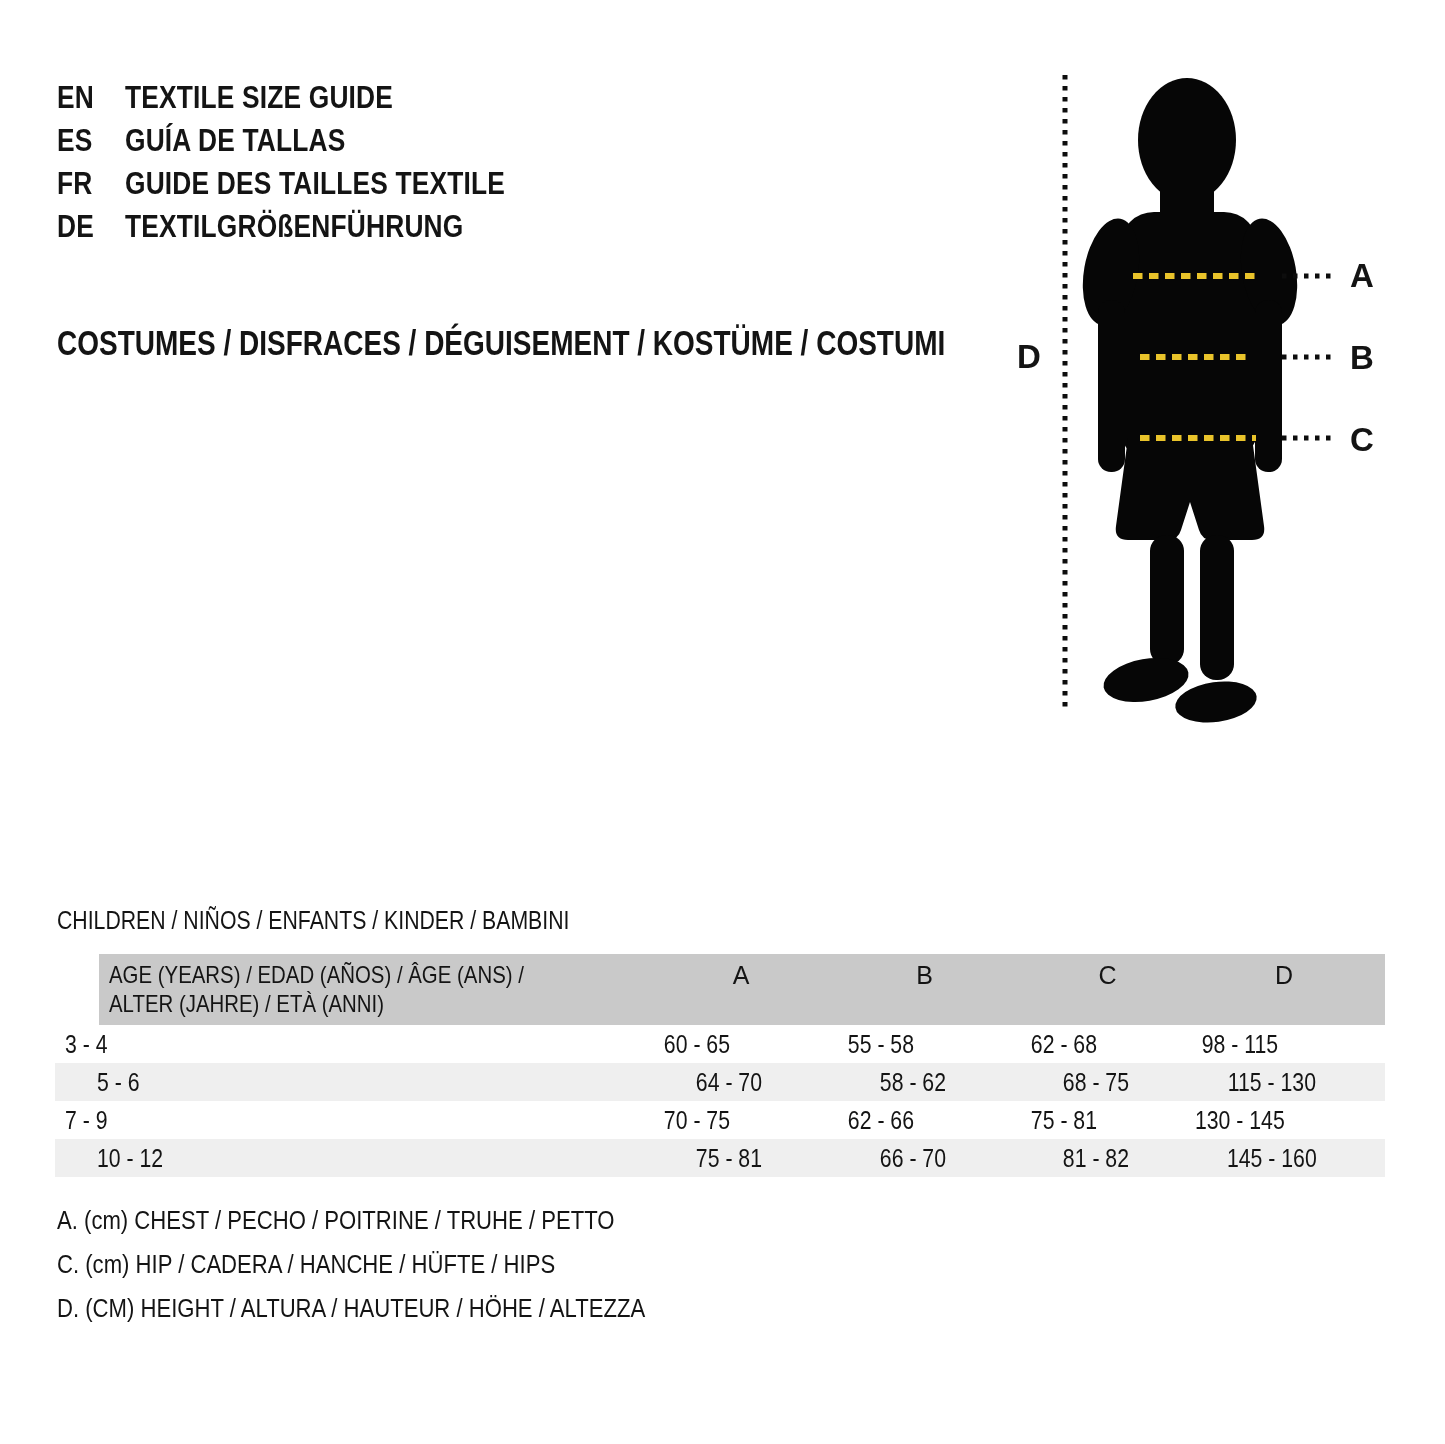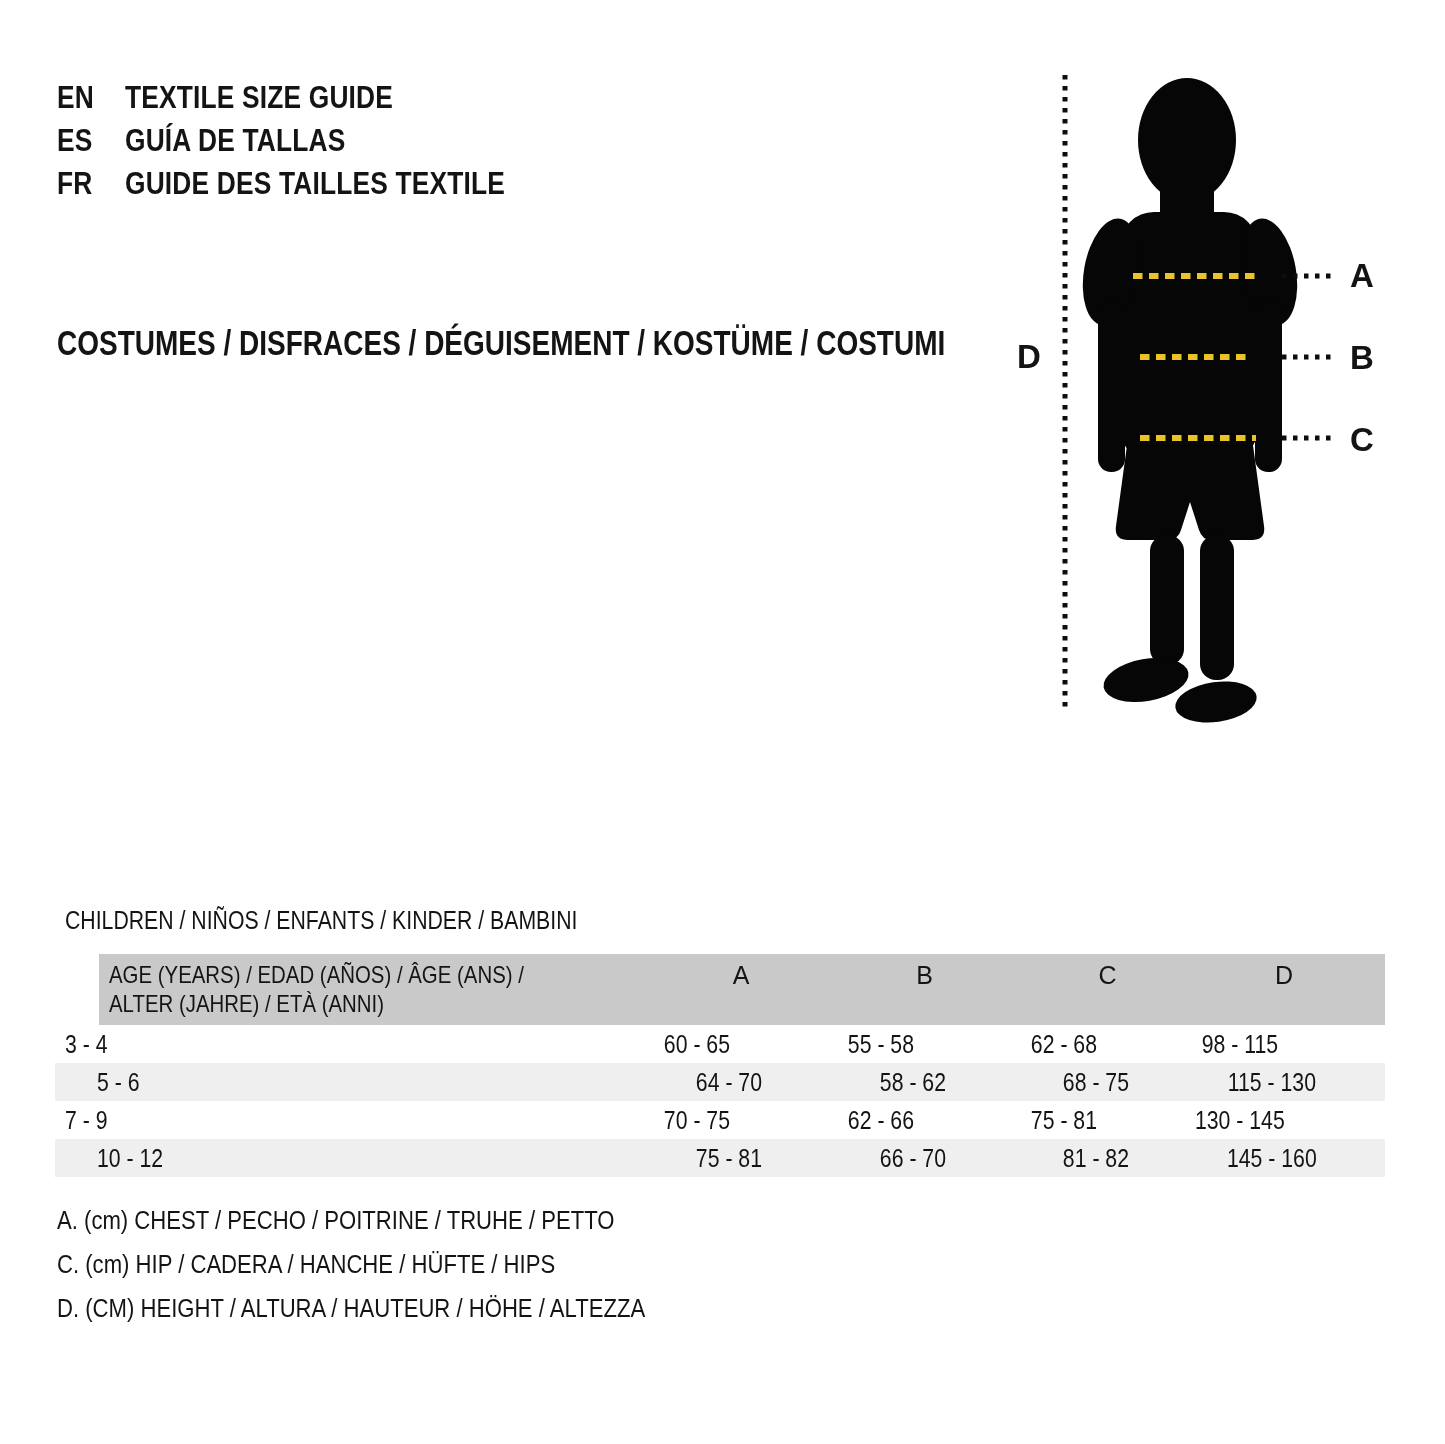--- a/index.html
+++ b/index.html
@@ -32,21 +32,21 @@
     font-size:33px;font-weight:700;}
   .lbl-a{left:1342px;top:256px;}
   .lbl-b{left:1342px;top:338px;}
   .lbl-c{left:1342px;top:420px;}
   .lbl-d{left:1009px;top:337px;}
   .sil{fill:var(--silhouette);}
   .yline{stroke:var(--measure-dash);stroke-width:6;stroke-dasharray:9.5 6.5;fill:none;}
   .bdots{stroke:#0d0d0d;stroke-width:5;stroke-dasharray:4.5 6.5;fill:none;}
 
   
-  .children-title{position:absolute;left:65px;top:906px;font-size:25px;font-weight:500;}
+  .children-title{position:absolute;left:57px;top:906px;font-size:25px;font-weight:500;}
   .size-table{position:absolute;left:55px;top:954px;width:1330px;font-size:25px;}
   .tgrid{display:grid;grid-template-columns:550px 184px 183px 183px 170px 1fr;}
   .thead{background:var(--header-bg);height:71px;align-items:start;margin-left:44px;}
   .age-head{padding:6px 0 0 10px;font-size:24px;line-height:29px;font-weight:500;}
   .col-letter{display:flex;justify-content:center;padding-top:7px;font-size:25px;font-weight:500;}
   .trow{height:38px;align-items:center;font-weight:400;}
   .trow.alt{background:var(--row-alt);padding-left:32px;}
   .age-cell{padding-left:10px;display:flex;align-items:center;}
   .val-cell{display:flex;justify-content:center;align-items:center;}
 
@@ -64,20 +64,24 @@
       <span class="lang-code"><span class="cond">EN</span></span>
       <span class="cond">TEXTILE SIZE GUIDE</span>
     </div>
     <div class="lang-row">
       <span class="lang-code"><span class="cond">ES</span></span>
       <span class="cond">GUÍA DE TALLAS</span>
     </div>
     <div class="lang-row">
       <span class="lang-code"><span class="cond">FR</span></span>
       <span class="cond">GUIDE DES TAILLES TEXTILE</span>
+    </div>
+    <div class="lang-row">
+      <span class="lang-code"><span class="cond">DE</span></span>
+      <span class="cond">TEXTILGRÖßENFÜHRUNG</span>
     </div>
   </div>
 
   <div class="costumes">
     <span class="condx">COSTUMES / DISFRACES / DÉGUISEMENT / KOSTÜME / COSTUMI</span>
   </div>
 
   <svg class="figure-svg" viewBox="985 55 430 710" aria-hidden="true">
 
     <line class="bdots" x1="1065" y1="75" x2="1065" y2="712"></line>

